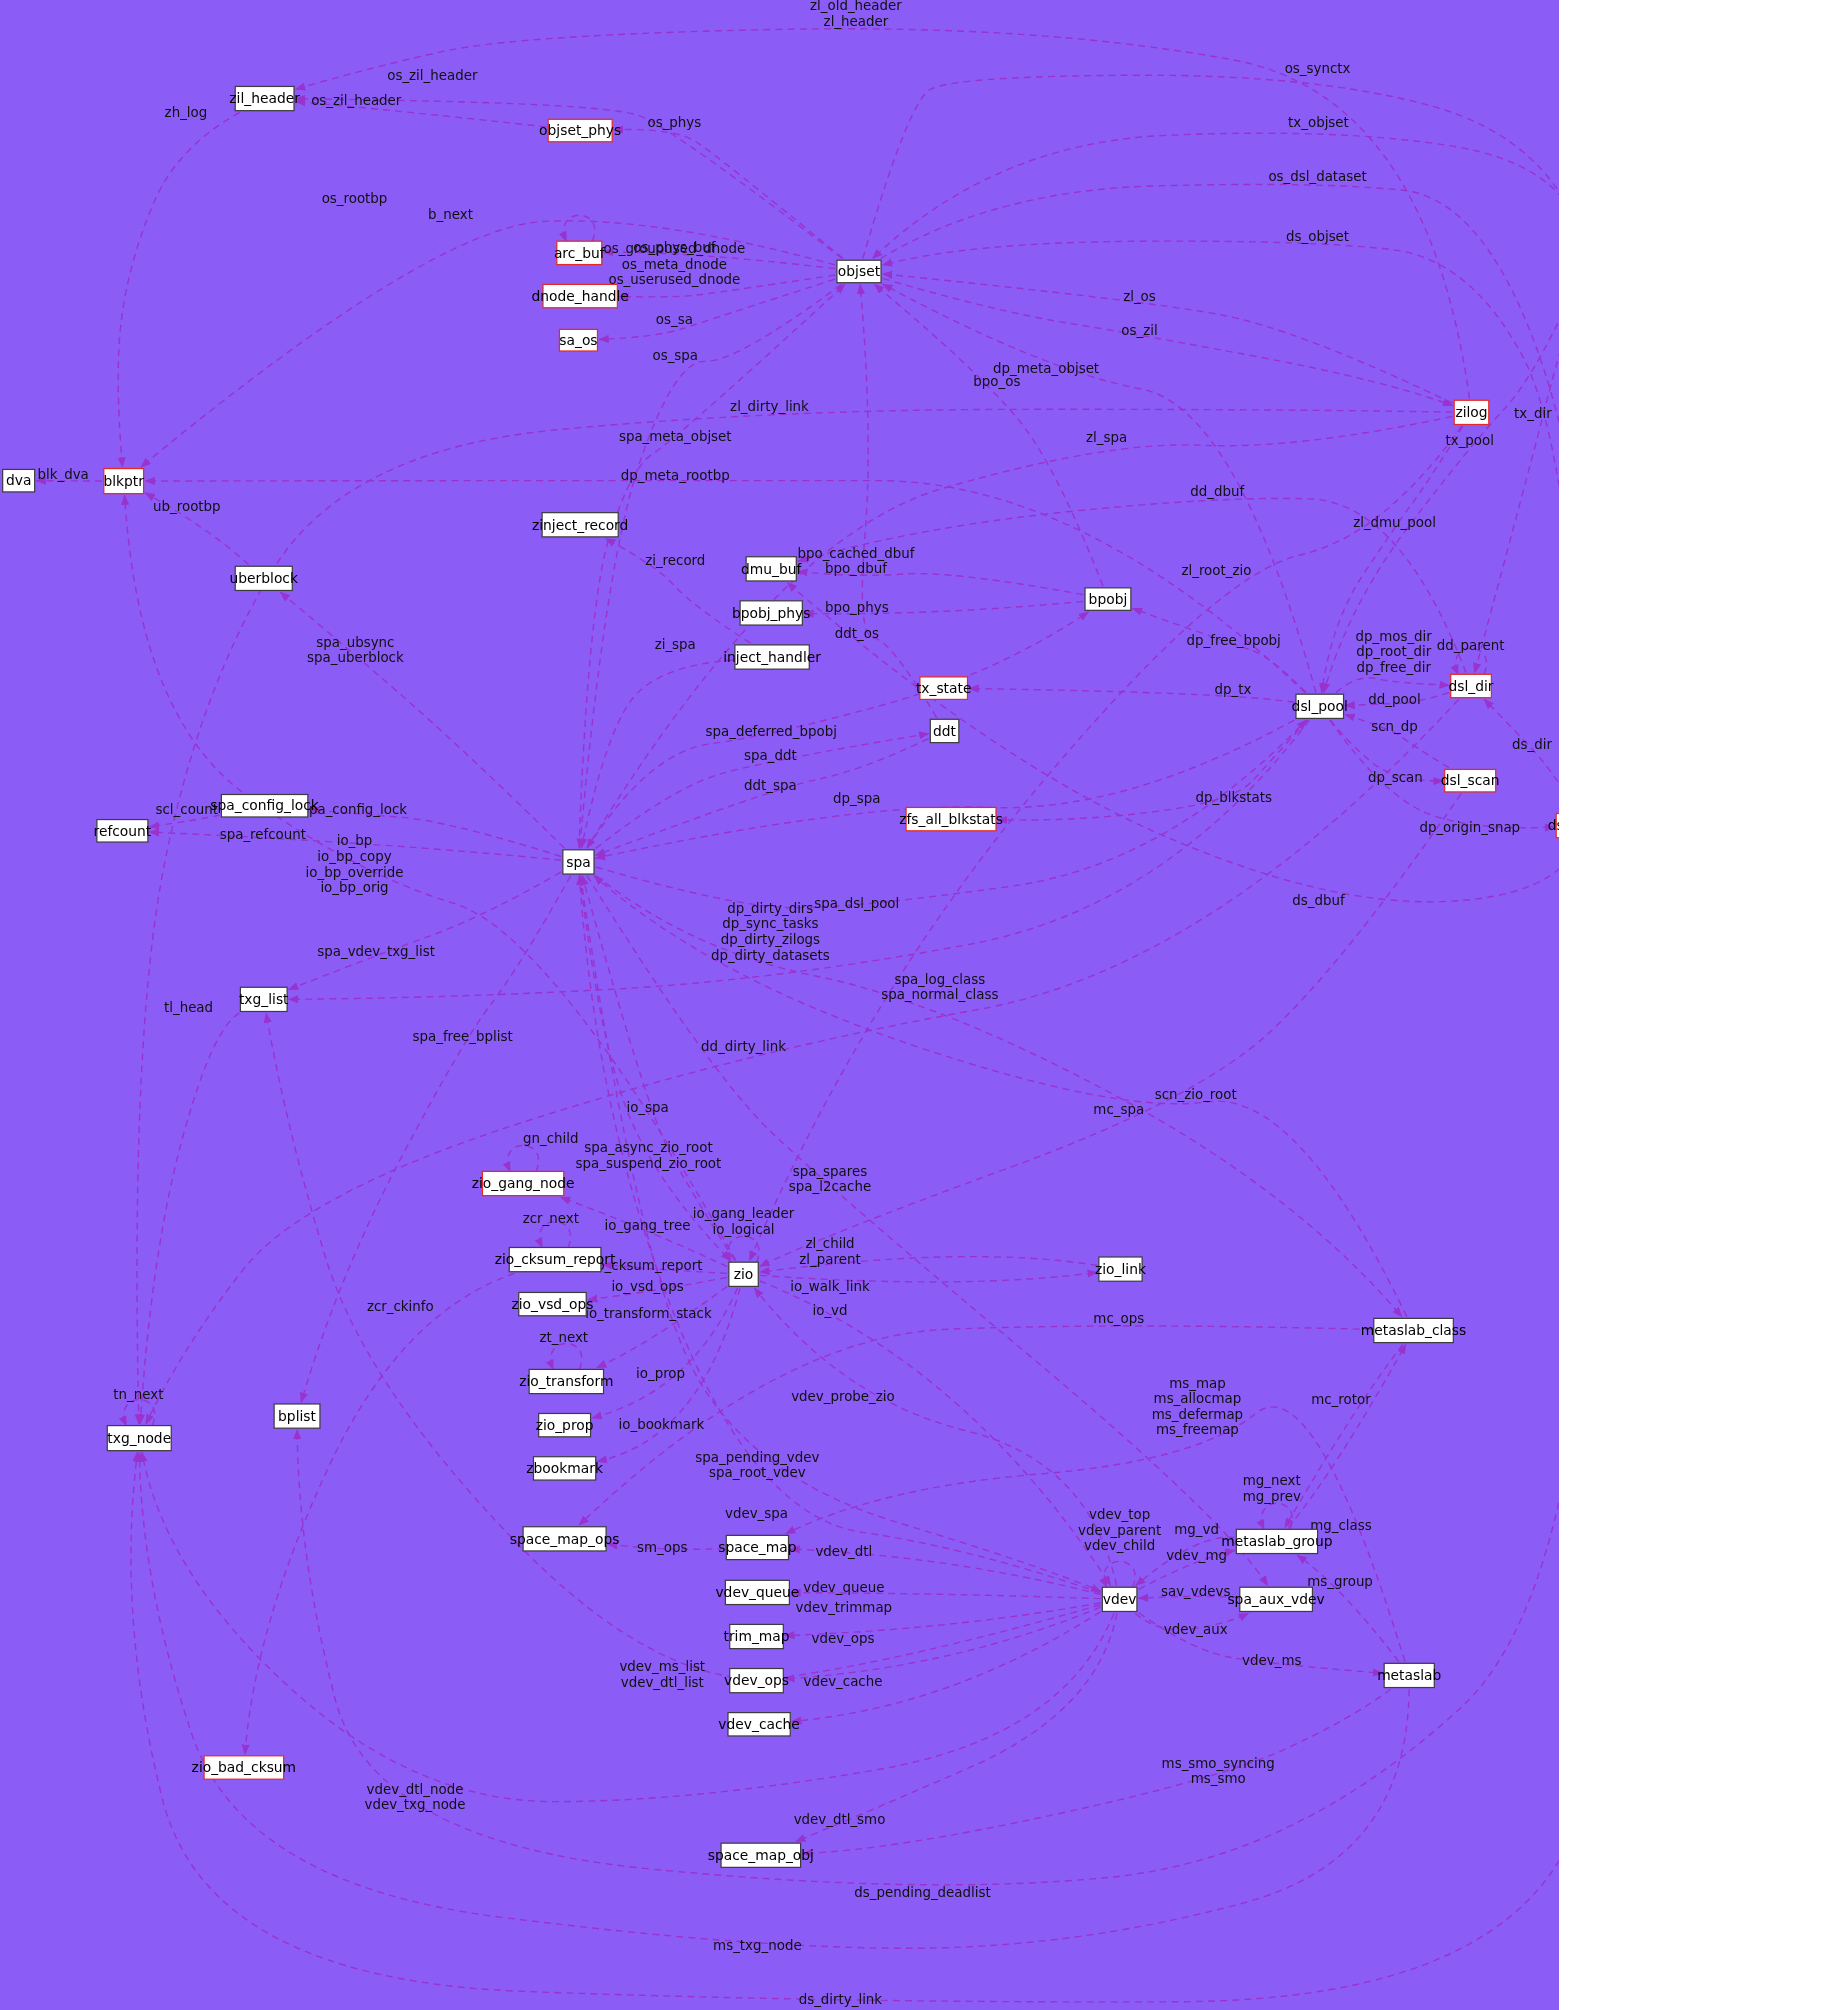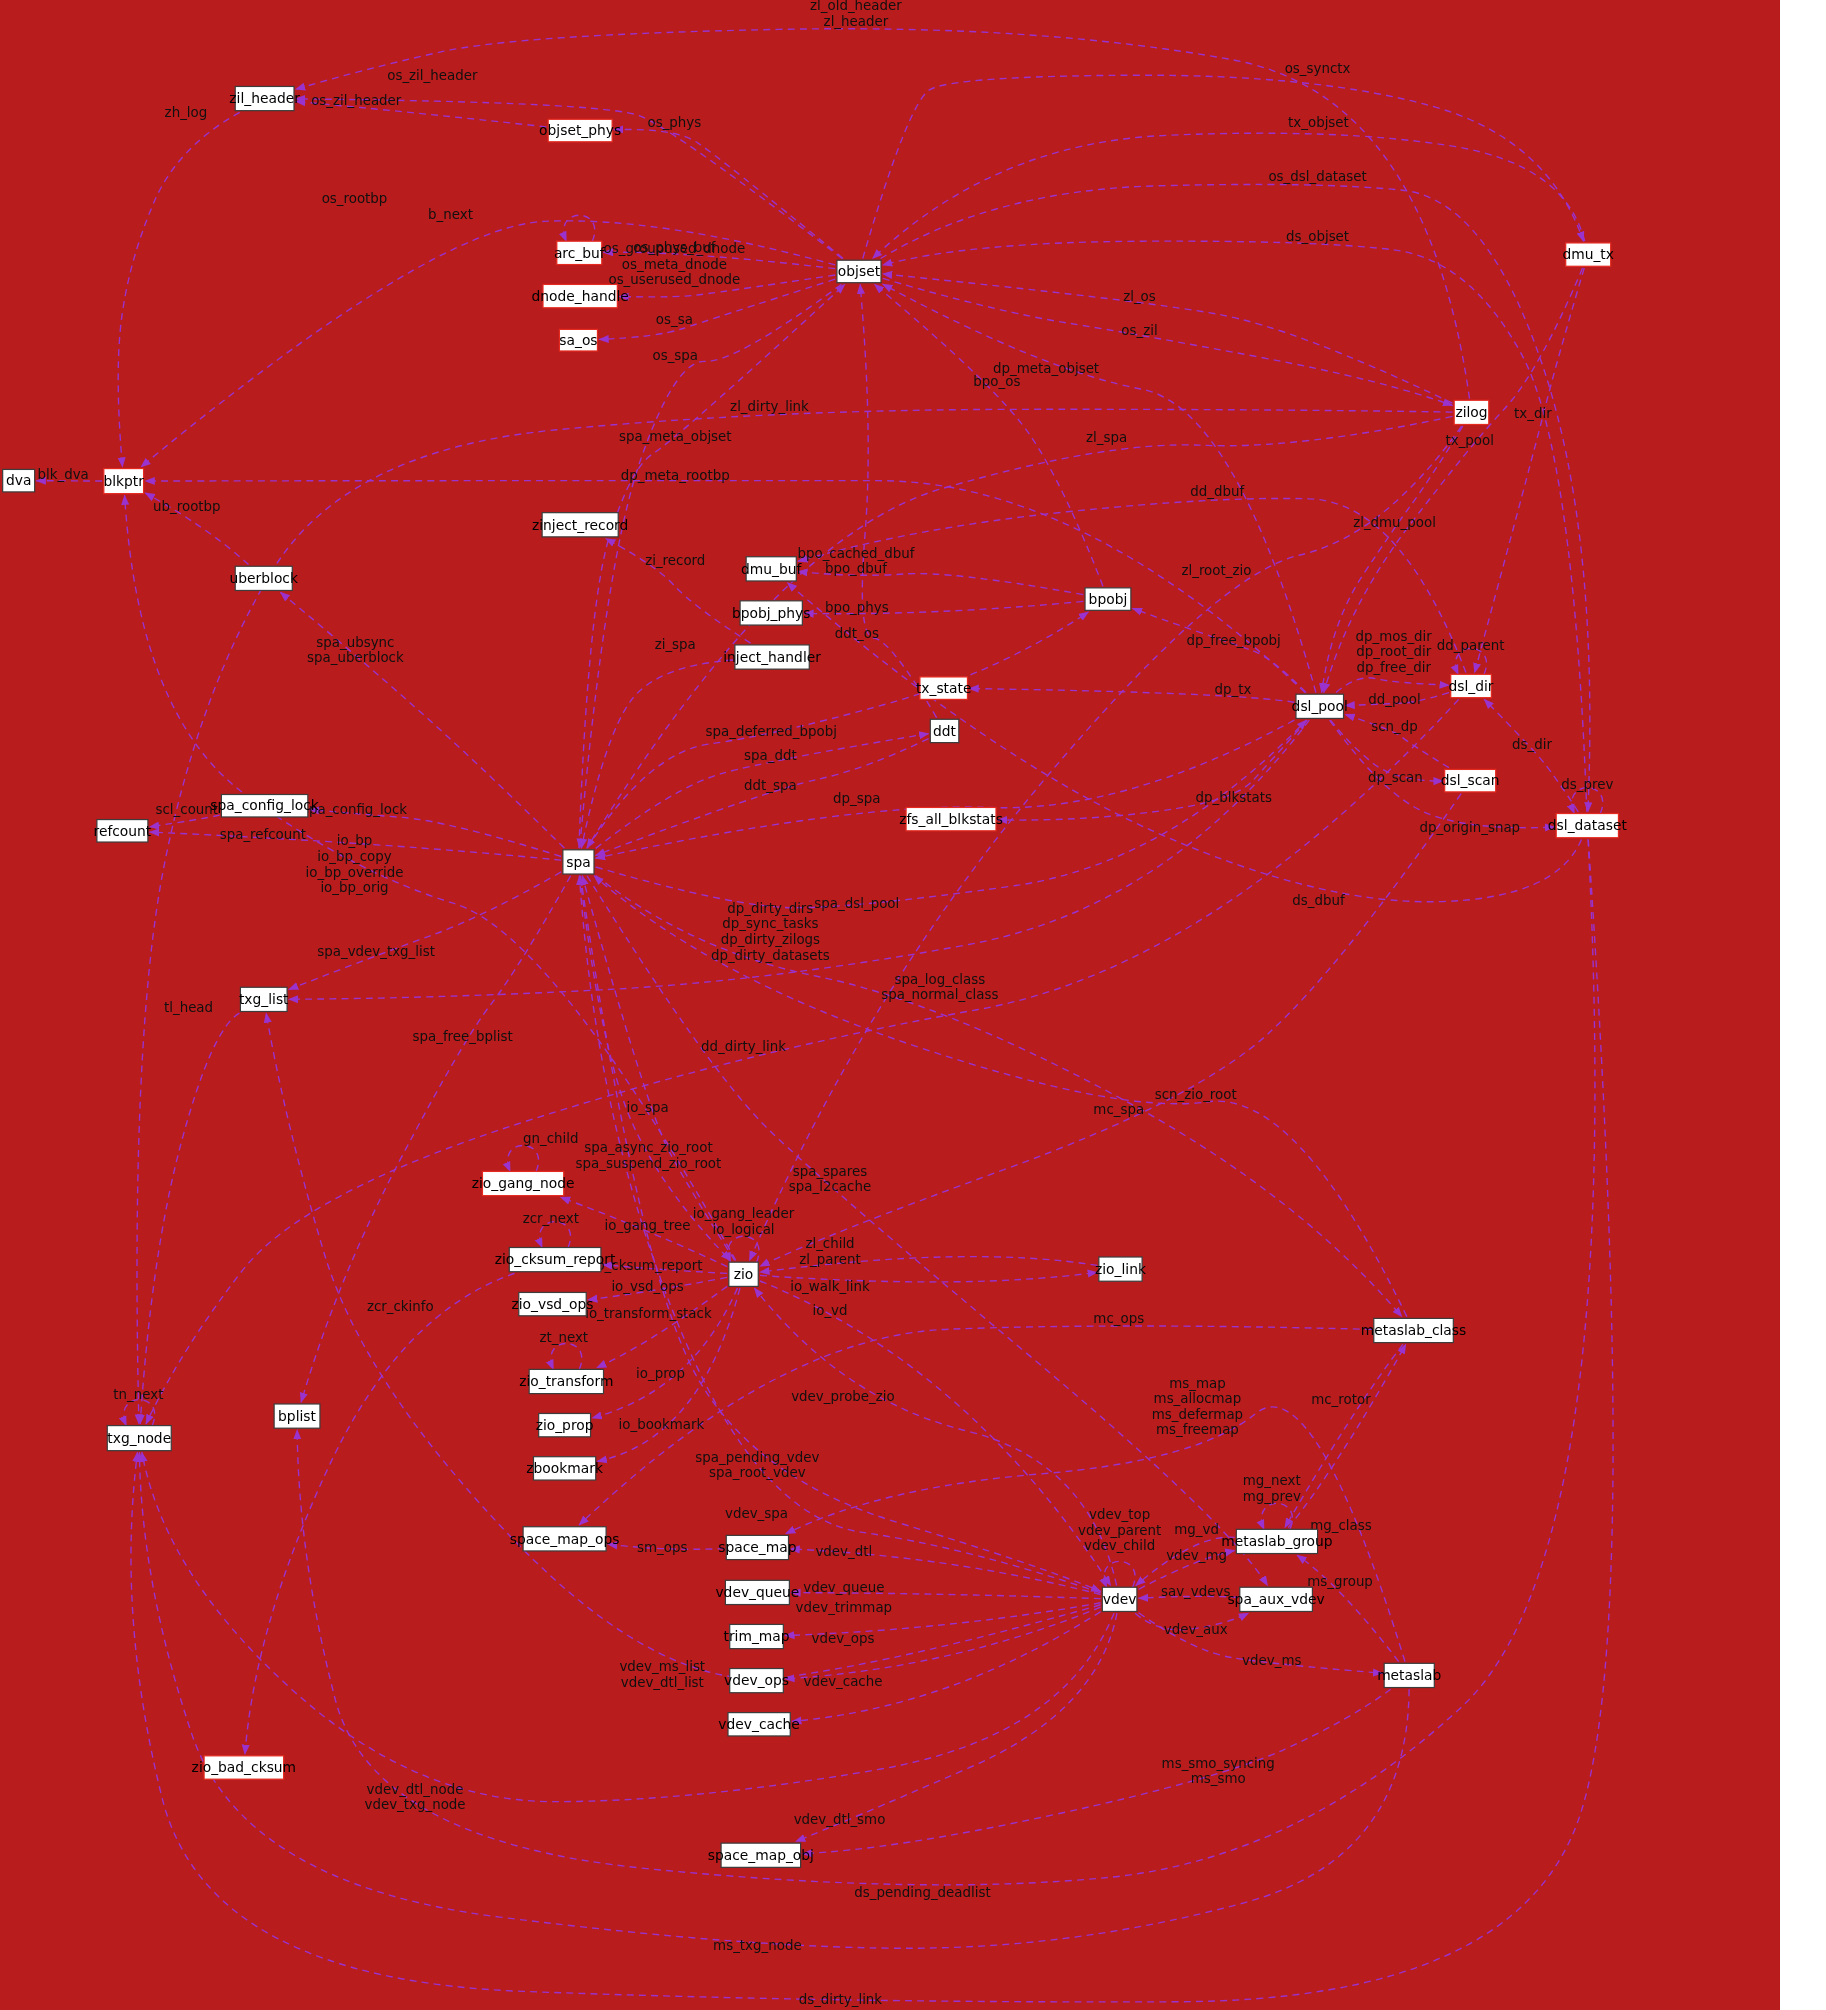--- a/index.html
+++ b/index.html
@@ -1,16 +1,16 @@
 <!DOCTYPE html>
 <html style="font-size:14px"><head>
 <meta charset="utf-8">
 <style>
   html,body{margin:0;padding:0;background:#ffffff;}
-  #canvas{position:relative;width:1780px;height:2010px;background:#b91c1c;overflow:hidden;
+  #canvas{position:relative;width:1559px;height:2010px;background:#8b5cf6;overflow:hidden;
           font-family:"DejaVu Sans","Liberation Sans",sans-serif;}
   svg{position:absolute;left:0;top:0;}
   .node-rect{fill:#ffffff;stroke-width:1.4px;}
   .node-text{font-size:16px;fill:#000;text-anchor:middle;}
   .edge{fill:none;stroke-dasharray:8,6;stroke-width:1.6px;}
   .edge-label{font-size:15.5px;fill:#101010;text-anchor:middle;}
 </style>
 </head>
 <body>
 

